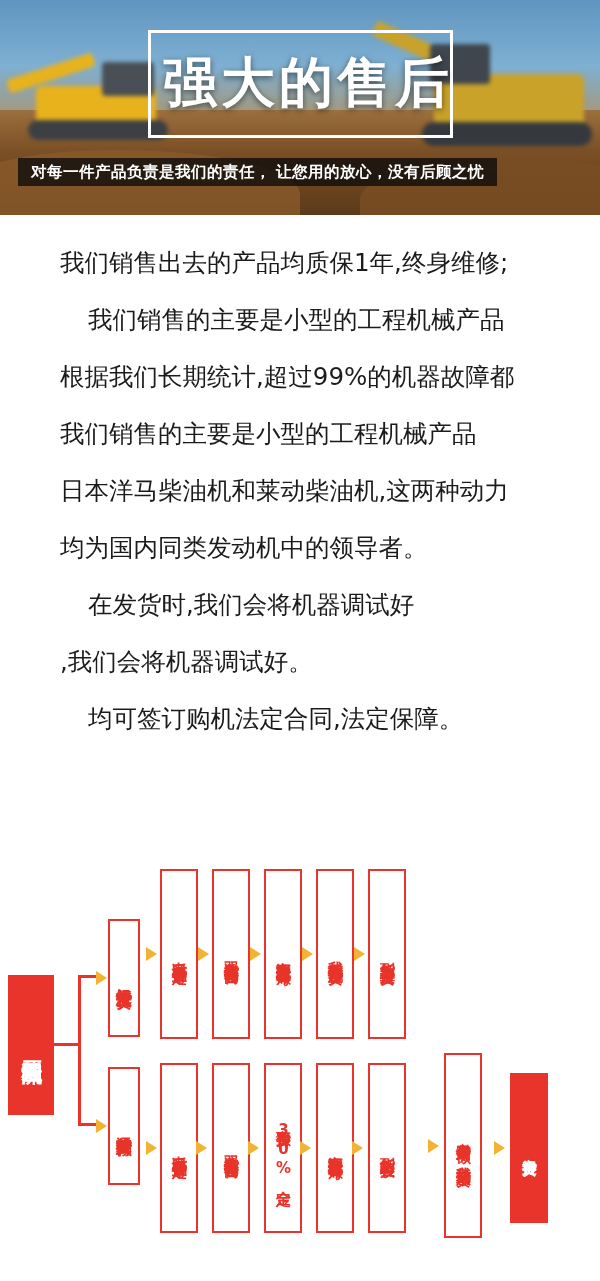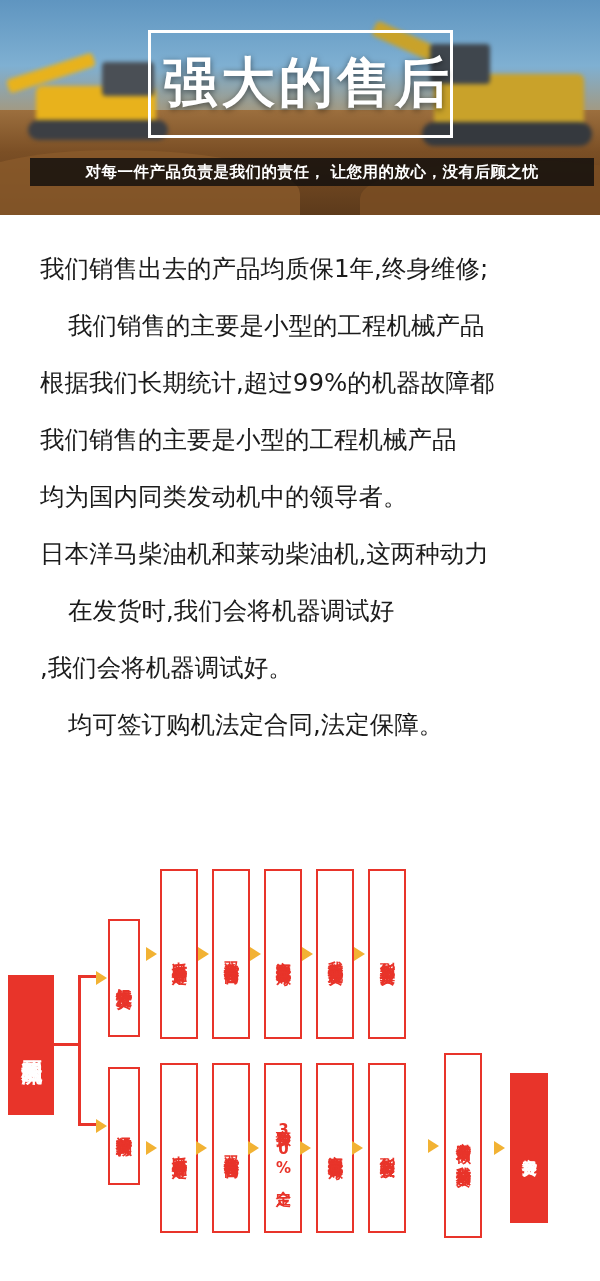--- a/index.html
+++ b/index.html
@@ -113,37 +113,36 @@
     line-height: 70px;
     font-weight: bold;
     color: #ffffff;
     letter-spacing: 4px;
     text-shadow: 0 2px 6px rgba(0,0,0,.55);
     font-family: "DejaVu Sans", "Liberation Sans", sans-serif;
   }
   .hero-sub {
     position: absolute;
     left: 18px; top: 158px;
-    width: 564px; height: 28px;
+    width: 479px; height: 28px;
     background: rgba(10,10,12,.78);
     color: #ffffff;
     font-size: 15.5px;
     line-height: 28px;
     text-align: center;
     letter-spacing: .5px;
     font-weight: bold;
-    margin-left: 12px;
   }
 
   
   .content {
     position: absolute;
-    left: 0; top: 221px;
+    left: 0; top: 215px;
     width: 600px;
-    padding: 22px 36px 0 40px;
+    padding: 22px 36px 0 60px;
     box-sizing: border-box;
   }
   .content p {
     margin: 0 0 5px 0;
     font-size: 24.5px;
     line-height: 52px;
     color: #1b1b1b;
     font-family: "DejaVu Sans", "Liberation Sans", sans-serif;
     white-space: nowrap;
   }
@@ -222,22 +221,22 @@
   <div class="hero-title-box"></div>
   <div class="hero-title">强大的售后</div>
   <div class="hero-sub">对每一件产品负责是我们的责任， 让您用的放心，没有后顾之忧</div>
 </div>
 
 <div class="content" id="copy-root">
     <p class="">我们销售出去的产品均质保1年,终身维修;</p>
     <p class="indent">我们销售的主要是小型的工程机械产品</p>
     <p class="">根据我们长期统计,超过99%的机器故障都</p>
     <p class="">我们销售的主要是小型的工程机械产品</p>
+    <p class="">日本洋马柴油机和莱动柴油机,这两种动力</p>
     <p class="">均为国内同类发动机中的领导者。</p>
-    <p class="">日本洋马柴油机和莱动柴油机,这两种动力</p>
     <p class="indent">在发货时,我们会将机器调试好</p>
     <p class="">,我们会将机器调试好。</p>
     <p class="indent">均可签订购机法定合同,法定保障。</p>
   </div>
 
 <div class="flow" id="flow-root">
   <div class="fbox solid" id="flow-title">购买流程图</div>
 <div class="fbox" style="left: 108px; top: 74px; width: 32px; height: 118px; font-size: 16px;">银行贷款发货</div>
     <div class="fbox" style="left: 108px; top: 222px; width: 32px; height: 118px; font-size: 16px;">普通货到付款</div>
     <div class="line" style="left: 54px; top: 198px; width: 26px; height: 3px;"></div>

